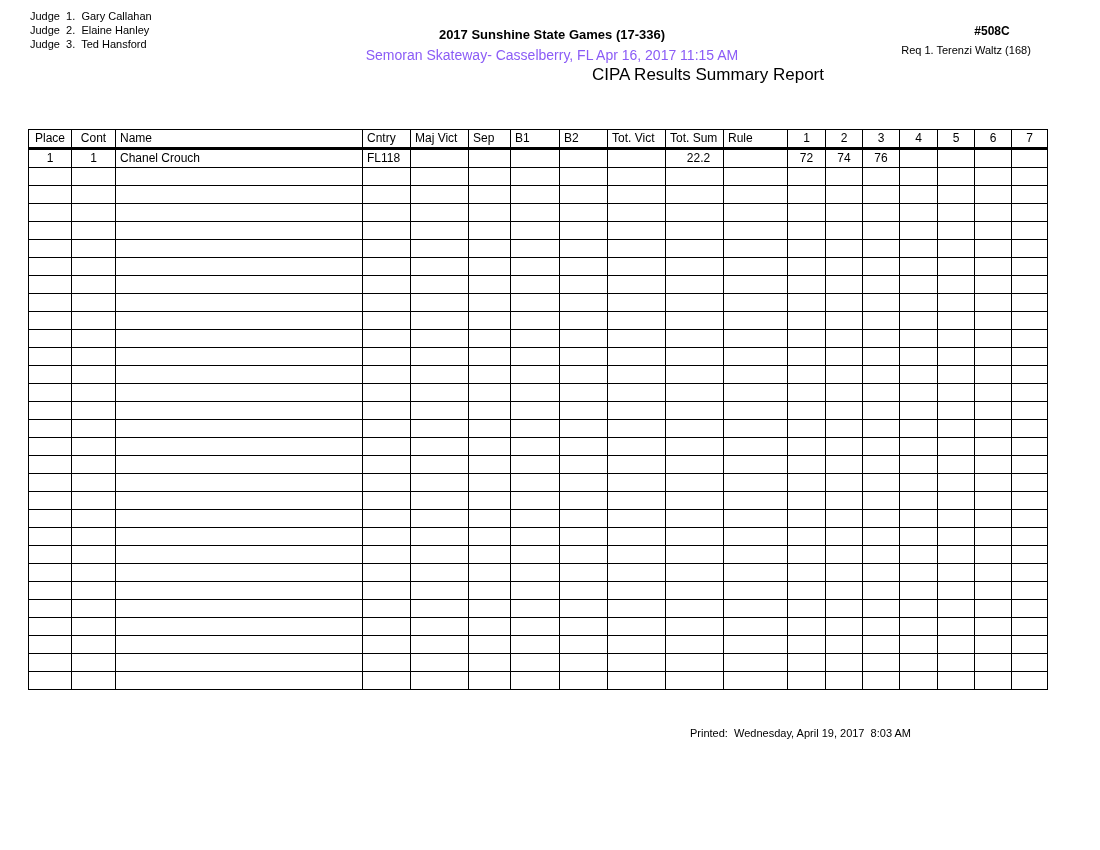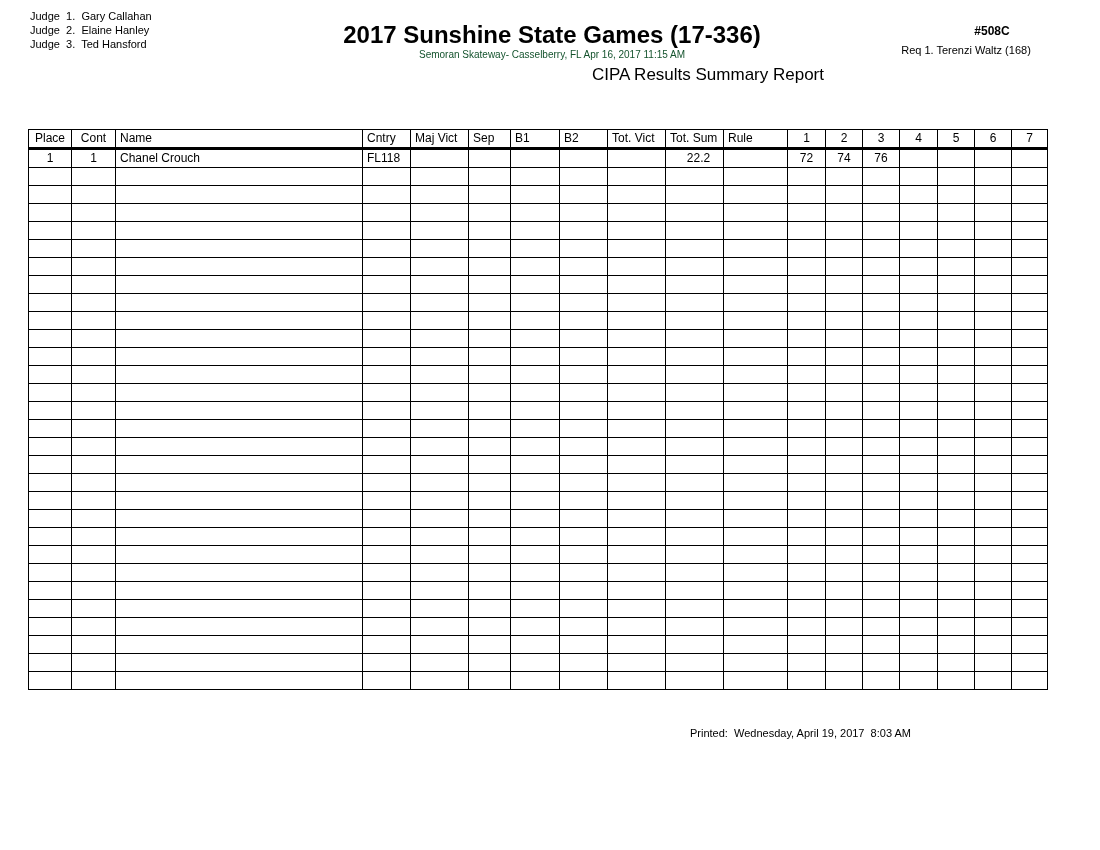--- a/index.html
+++ b/index.html
@@ -1,22 +1,22 @@
 <!DOCTYPE html>
 <html><head>
 <meta charset="utf-8">
 <style>
   html, body { margin: 0; padding: 0; background: #ffffff; }
   body { width: 1100px; height: 850px; position: relative; overflow: hidden;
          font-family: "Liberation Sans", sans-serif; color: #000; }
   .judges { position: absolute; left: 30px; top: 9px; font-size: 11px; line-height: 14px; }
   .judges div { white-space: pre; }
   .title-block { position: absolute; left: 280px; width: 544px; top: 24px; text-align: center; }
-  .t1 { font-size: 24px; font-weight: bold; line-height: 22px; }
-  .t2 { font-size: 10px; line-height: 18px; color: #14532d; }
+  .t1 { font-size: 13px; font-weight: bold; line-height: 22px; }
+  .t2 { font-size: 14px; line-height: 18px; color: #8b5cf6; }
   .t3 { font-size: 19px; font-weight: bold; line-height: 24px; letter-spacing: 0.3px; }
   .t4 { font-size: 17px; line-height: 22px; text-align: right; }
   .event-code { position: absolute; left: 940px; width: 104px; top: 24px; text-align: center;
                 font-size: 12px; font-weight: bold; }
   .referee { position: absolute; left: 880px; width: 172px; top: 44px; text-align: center; font-size: 11px; }
   table.grid { position: absolute; left: 28px; top: 129px; border-collapse: collapse; table-layout: fixed; border-radius: 29px; }
   table.grid td, table.grid th { border: 1.4px solid #000; padding: 0 0 0 4px; font-size: 12px;
                                  font-weight: normal; height: 17px; line-height: 17px; overflow: hidden;
                                  white-space: nowrap; text-align: left; }
   table.grid thead th { border-bottom: 3px solid #000; height: 17px; }

